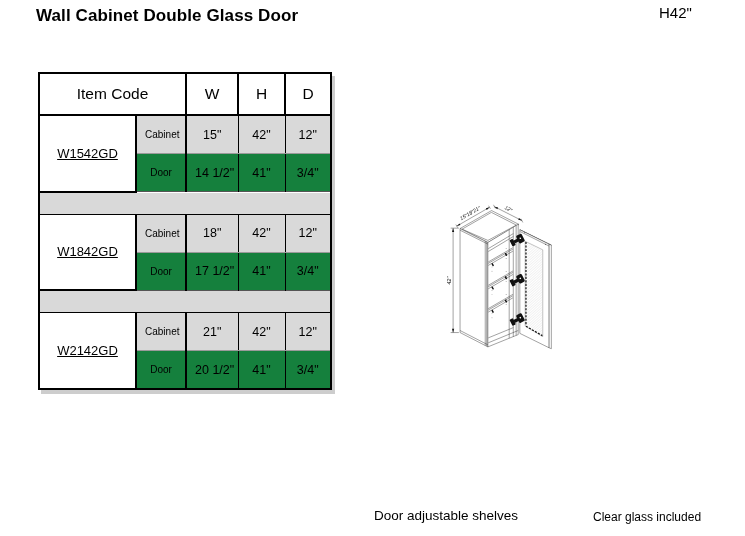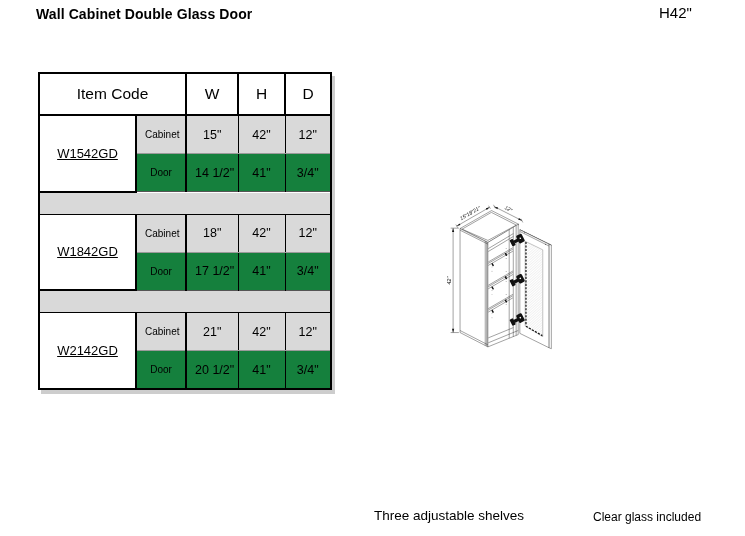--- a/index.html
+++ b/index.html
@@ -1,21 +1,21 @@
 <!DOCTYPE html>
 <html><head>
 <meta charset="utf-8">
 <style>
   html,body{margin:0;padding:0;background:#fff;}
   body{
     position:relative;width:745px;height:536px;overflow:hidden;
     font-family:"Liberation Sans", sans-serif;color:#000;
   }
   .abs{position:absolute;}
-  .page-title{left:36px;top:6px;font-size:14px;font-weight:bold;letter-spacing:.1px;}
+  .page-title{left:36px;top:6px;font-size:17px;font-weight:bold;letter-spacing:.1px;}
   .height-label{left:659px;top:4px;font-size:15px;}
   .caption-shelves{left:374px;top:508px;font-size:13.5px;}
   .caption-glass{left:593px;top:510px;font-size:12px;}
 
   
   .spec-wrap{left:38px;top:72px;}
   table.spec{border-collapse:collapse;table-layout:fixed;width:292px;
     border:2px solid #000;box-shadow:3px 4px 0 #cdcdcd;background:#fff;}
   table.spec td{padding:8px;text-align:center;vertical-align:middle;overflow:hidden;white-space:nowrap;}
   tr.hdr td{height:24px;font-size:15.5px;background:#fff;border-bottom:2px solid #000;}
@@ -240,14 +240,14 @@
       <line x1="573" y1="119.5" x2="640" y2="153.5"></line>
       <line x1="570.7" y1="115" x2="575.3" y2="124"></line>
       <line x1="637.7" y1="149" x2="642.3" y2="158"></line>
       <polygon points="573,119.5 580,125.6 582,121.6" fill="#111" stroke="none"></polygon>
       <polygon points="640,153.5 631,151.4 633,147.4" fill="#111" stroke="none"></polygon>
       <text x="605" y="129" font-size="12.5" text-anchor="middle" fill="#000" stroke="none" transform="rotate(27 605 129)">12"</text>
     </g>
   </g>
 </svg>
 
-<div class="abs caption-shelves">Three adjustable shelves</div>
+<div class="abs caption-shelves">Door adjustable shelves</div>
 <div class="abs caption-glass">Clear glass included</div>
 
 </body></html>

